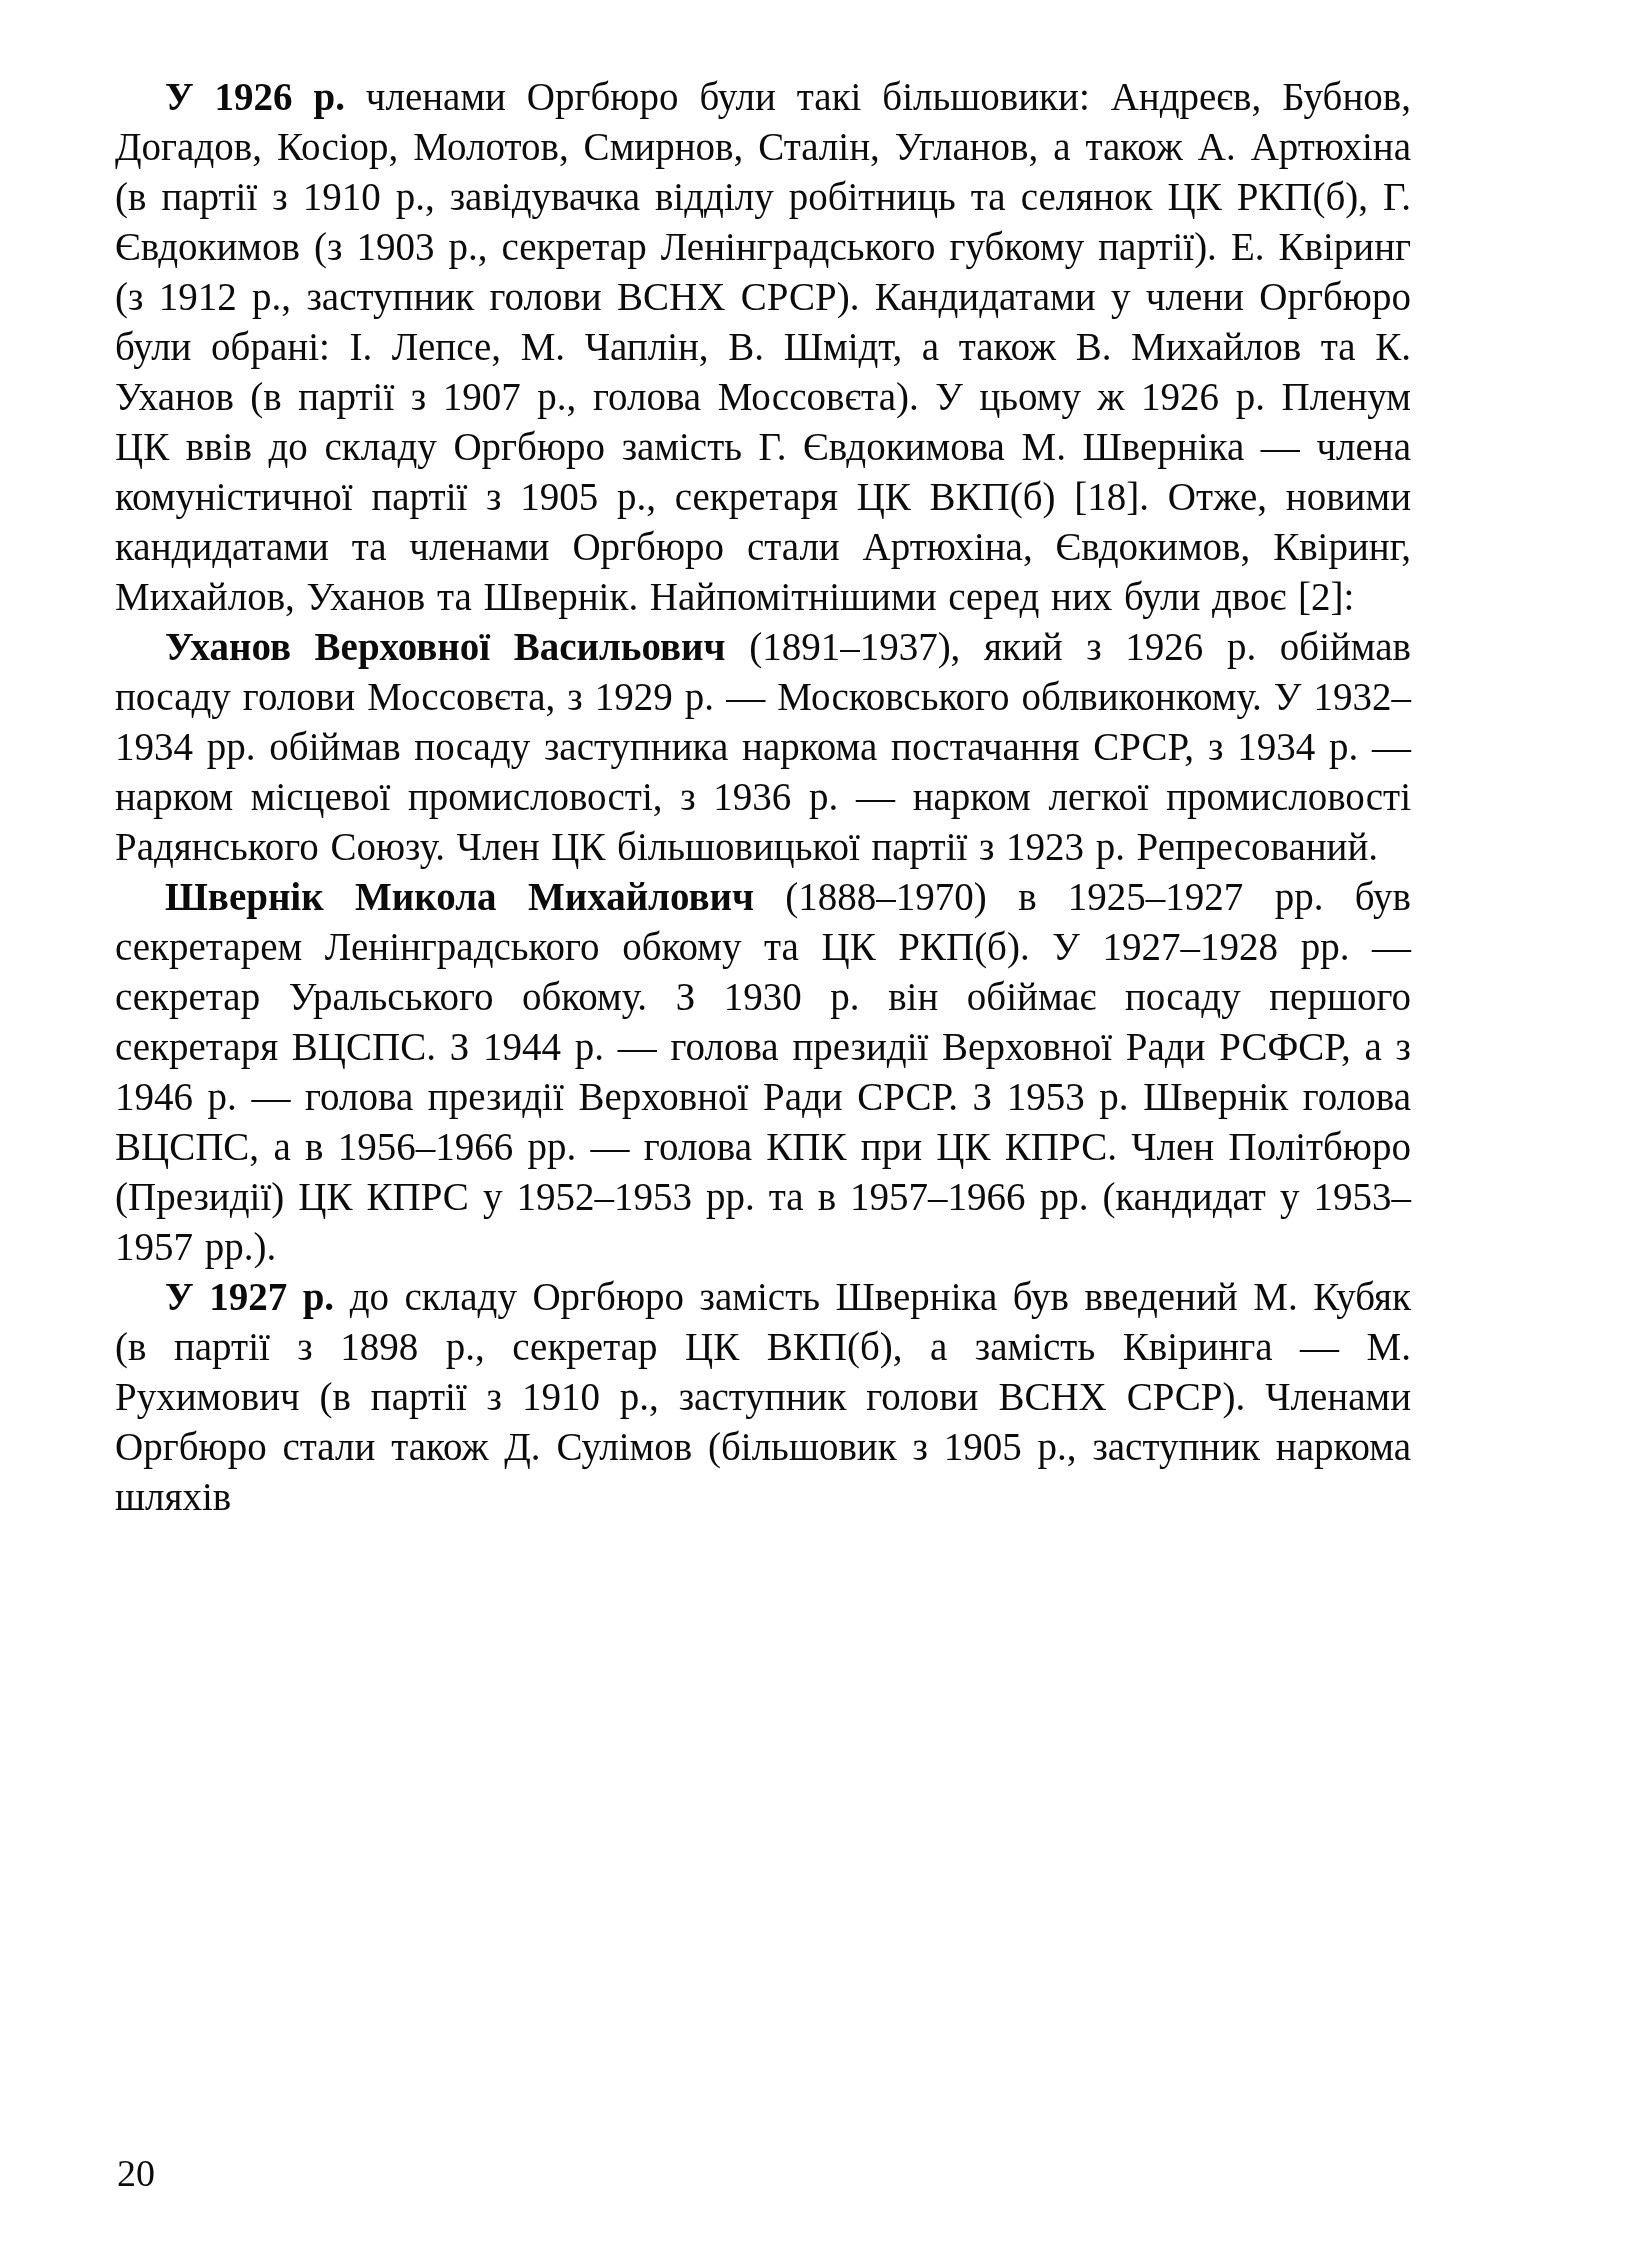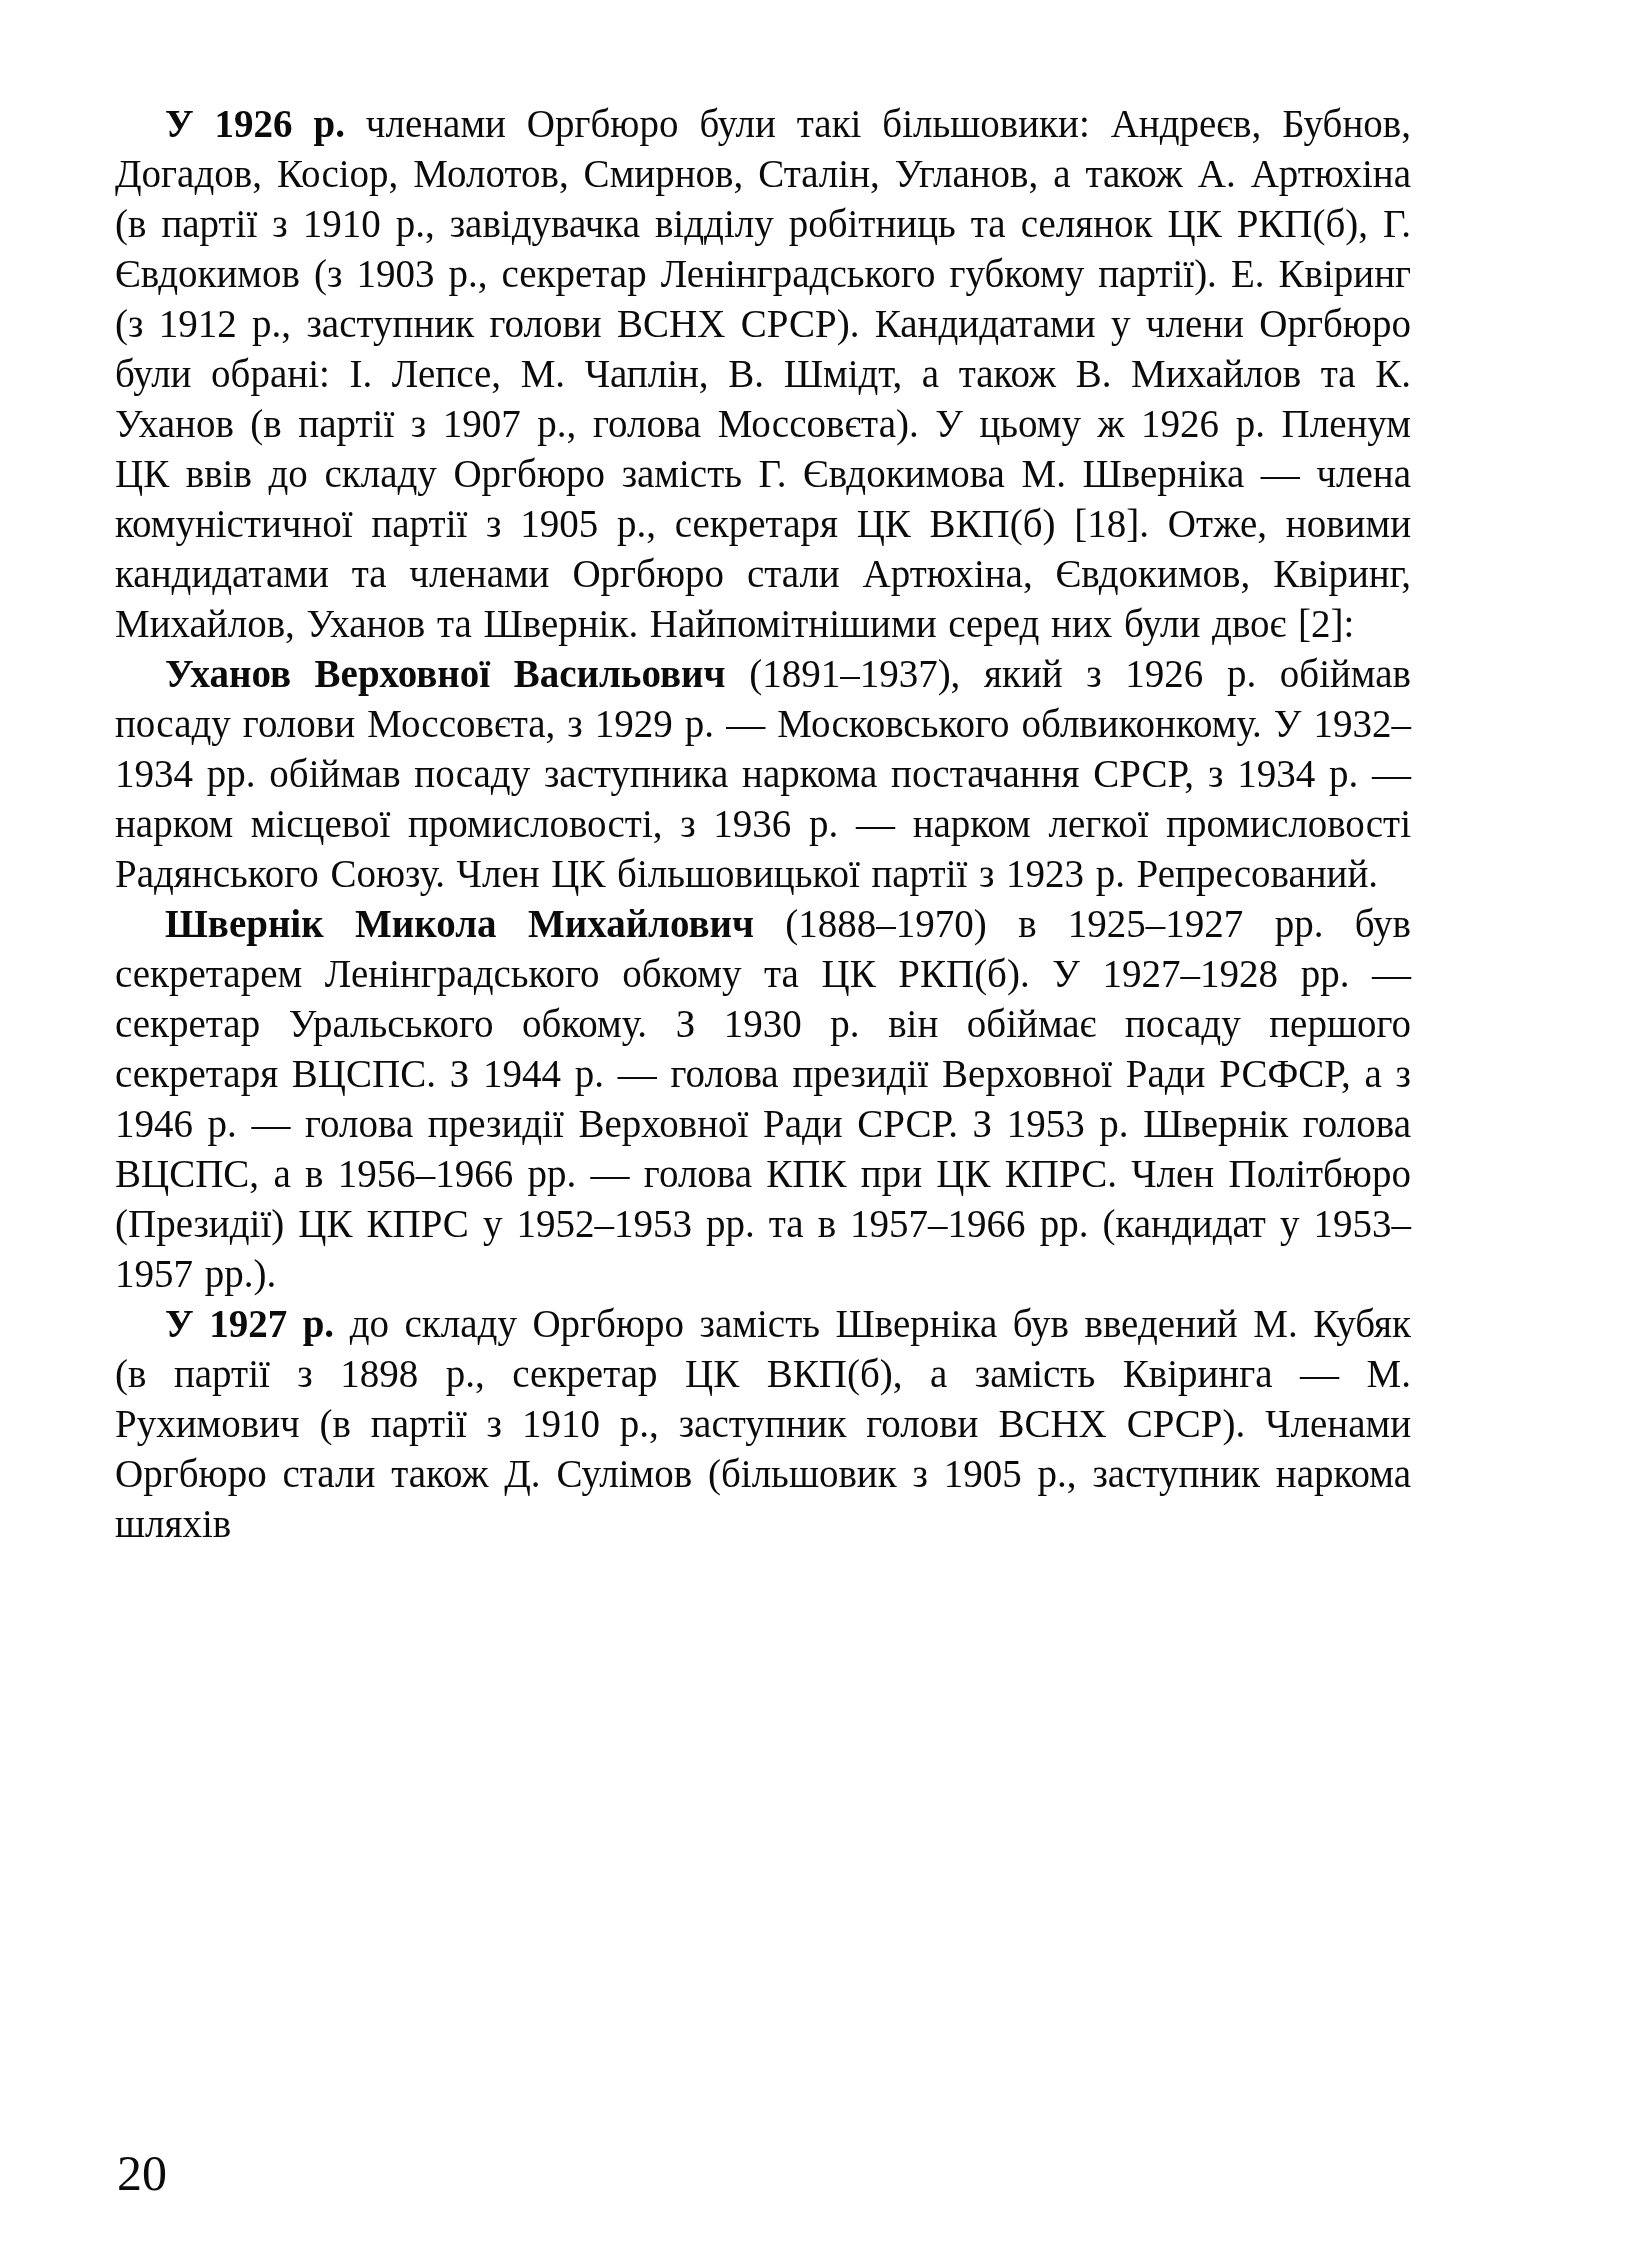--- a/index.html
+++ b/index.html
@@ -10,37 +10,37 @@
   .page {
     position: relative;
     width: 1535px;
     height: 2259px;
     box-sizing: border-box;
     background: #ffffff;
     color: #0b0b0b;
     font-family: "Liberation Serif", "DejaVu Serif", serif;
     font-size: 39px;
     line-height: 50px;
-    padding: 99px 124px 0 115px;
+    padding: 72px 124px 0 115px;
     overflow: hidden;
   }
   .text-block p {
     margin: 0;
     text-align: justify;
     text-indent: 50px;
     word-spacing: 1.9px;
   }
   .text-block p b {
     font-weight: bold;
   }
   .page-number {
     position: absolute;
     left: 117px;
     bottom: 67px;
-    font-size: 50px;
+    font-size: 38px;
     line-height: 38px;
     text-align: right;
   }
 </style>
 </head>
 <body>
 
 <div class="page">
   <div class="text-block">
 

